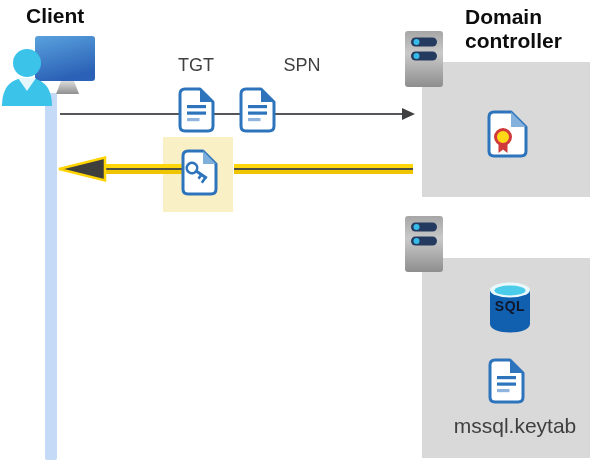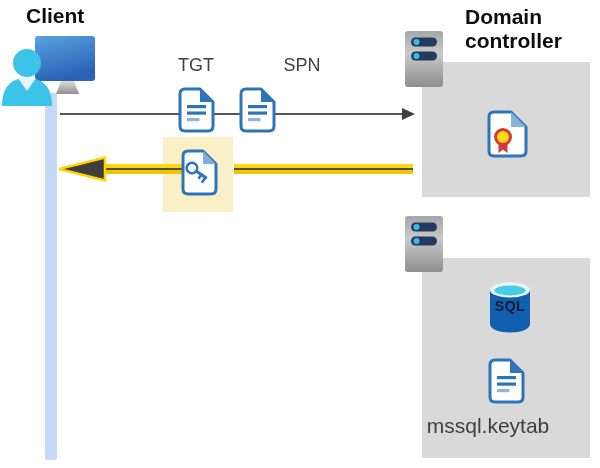--- a/index.html
+++ b/index.html
@@ -124,15 +124,15 @@
   </svg>
   <div class="abs sql-text" style="left:488px;top:298px;width:44px;">SQL</div>
 
   <svg class="abs" style="left:488px;top:358px;" width="37" height="46" viewBox="0 0 37 46">
     <path d="M7 2 H22 L35 15 V39 Q35 44 30 44 H7 Q2 44 2 39 V7 Q2 2 7 2 Z" fill="#fff" stroke="#2e74bd" stroke-width="3" stroke-linejoin="round"></path>
     <path d="M22 2 L35 15 L22 15 Z" fill="#2e74bd"></path>
     <rect x="9" y="18" width="19" height="3.2" fill="#2e74bd"></rect>
     <rect x="9" y="24.5" width="19" height="3.2" fill="#2e74bd"></rect>
     <rect x="9" y="31" width="12.5" height="3.2" fill="#8fb4de"></rect>
   </svg>
-  <div class="abs keytab-label" style="left:404px;top:414px;width:168px;">mssql.keytab</div>
+  <div class="abs keytab-label" style="left:431px;top:414px;width:168px;">mssql.keytab</div>
 
 </div>
 
 </body></html>

